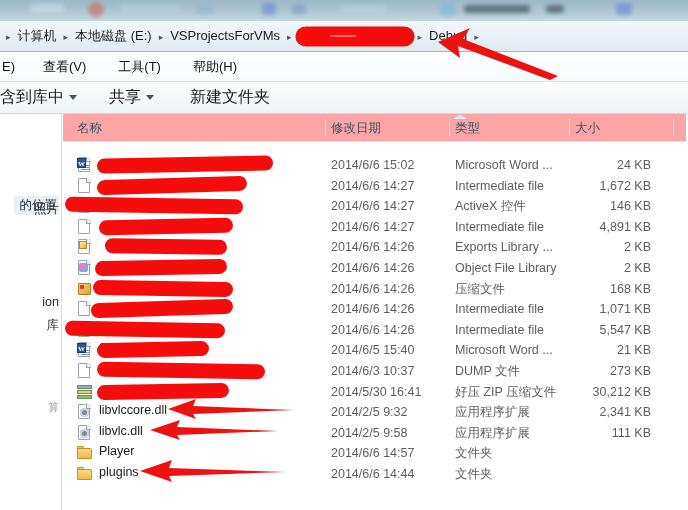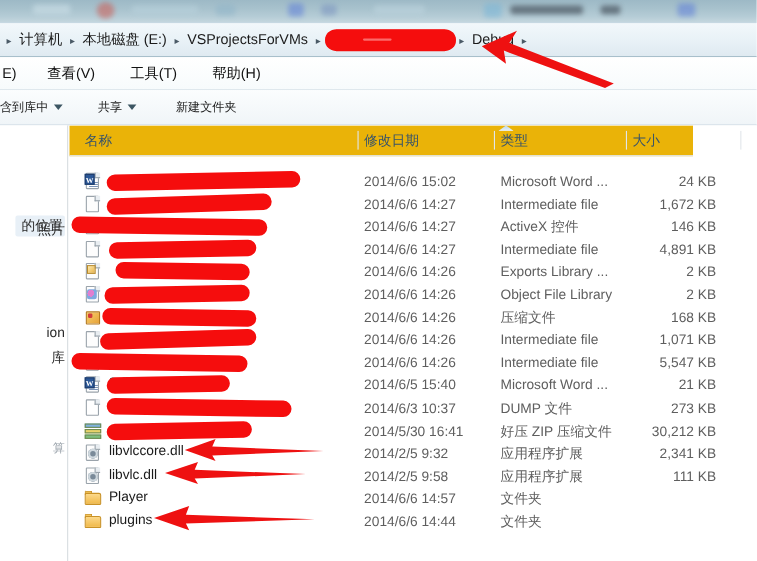--- a/index.html
+++ b/index.html
@@ -64,21 +64,21 @@
   }
 
   
   .toolbar {
     position: absolute; left: 0; top: 82px; width: 688px; height: 32px;
     background: linear-gradient(180deg, #fbfdfe 0%, #f0f5f8 100%);
     border-bottom: 1px solid #cfdce4;
     display: flex; align-items: center;
   }
   .tb-item {
-    font-size: 11px; color: #1b1b1b; padding: 3px 9px; white-space: nowrap;
+    font-size: 16px; color: #1b1b1b; padding: 3px 9px; white-space: nowrap;
     display: flex; align-items: center; gap: 5px;
   }
   .caret {
     width: 0; height: 0; border-left: 4px solid transparent;
     border-right: 4px solid transparent; border-top: 5px solid #3d5663;
   }
 
   
   .navpane {
     position: absolute; left: 0; top: 114px; width: 62px; height: 424px;
@@ -95,22 +95,22 @@
     padding: 1px 2px 1px 6px; border-radius: 2px;
   }
   .nav-row.faint { color: #9aa3ab; font-size: 11px; }
 
   
   .listpane {
     position: absolute; left: 63px; top: 114px; width: 625px; height: 396px;
     background: #ffffff; overflow: hidden;
   }
   .colheader {
-    position: relative; height: 28px; width: 567px;
-    background: #eab308; border-bottom: 1px solid #e3e7ea;
+    position: relative; height: 28px; width: 623px;
+    background: #fca5a5; border-bottom: 1px solid #e3e7ea;
   }
   .colheader .ch {
     position: absolute; top: 6px; font-size: 12.5px; color: #38546a;
     white-space: nowrap;
   }
   .colheader .divider {
     position: absolute; top: 5px; width: 1px; height: 17px; background: #e1e6ea;
   }
   .sort-indicator {
     position: absolute; top: 0px; left: 390px; width: 14px; height: 5px;

